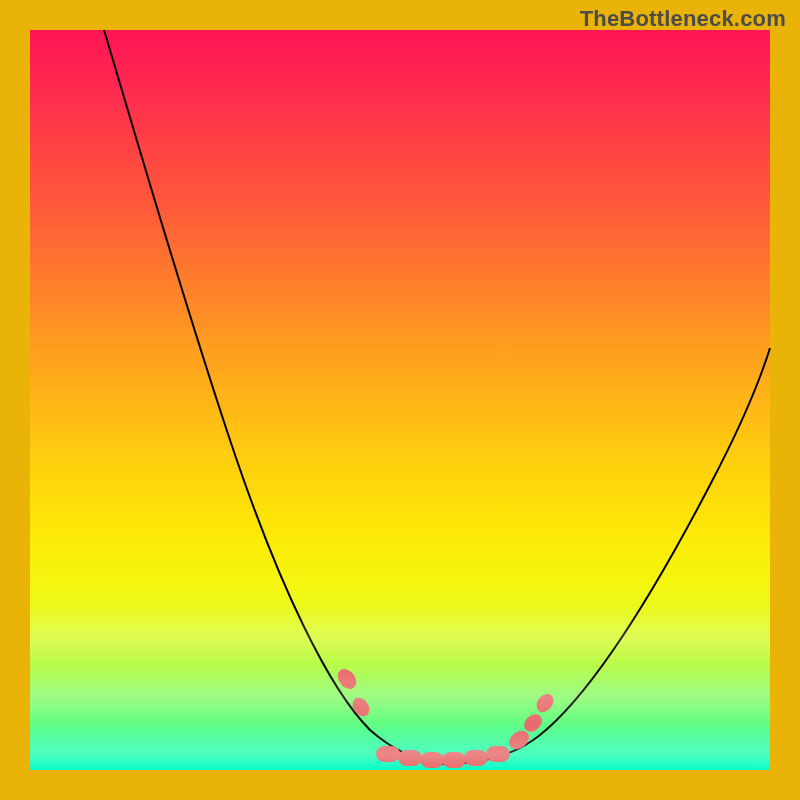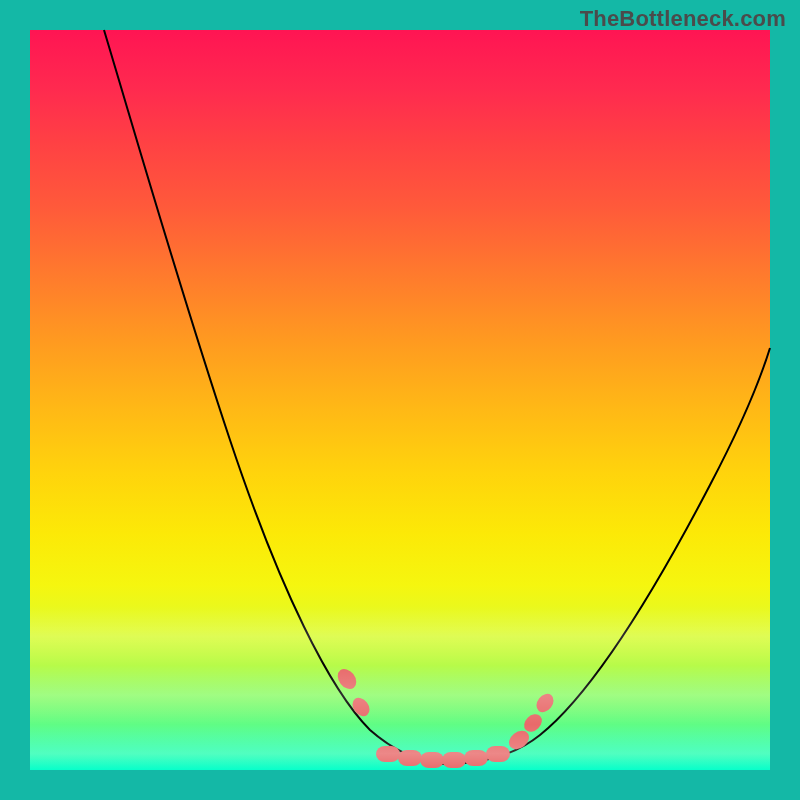--- a/index.html
+++ b/index.html
@@ -8,21 +8,21 @@
     width: 800px;
     height: 800px;
     overflow: hidden;
     background: #000;
     font-family: Arial, Helvetica, sans-serif;
   }
   .frame {
     position: relative;
     width: 800px;
     height: 800px;
-    background: #14b8a6;
+    background: #eab308;
   }
   .plot-area {
     position: absolute;
     left: 30px;
     top: 30px;
     width: 740px;
     height: 740px;
     
     background: linear-gradient(
       to bottom,

